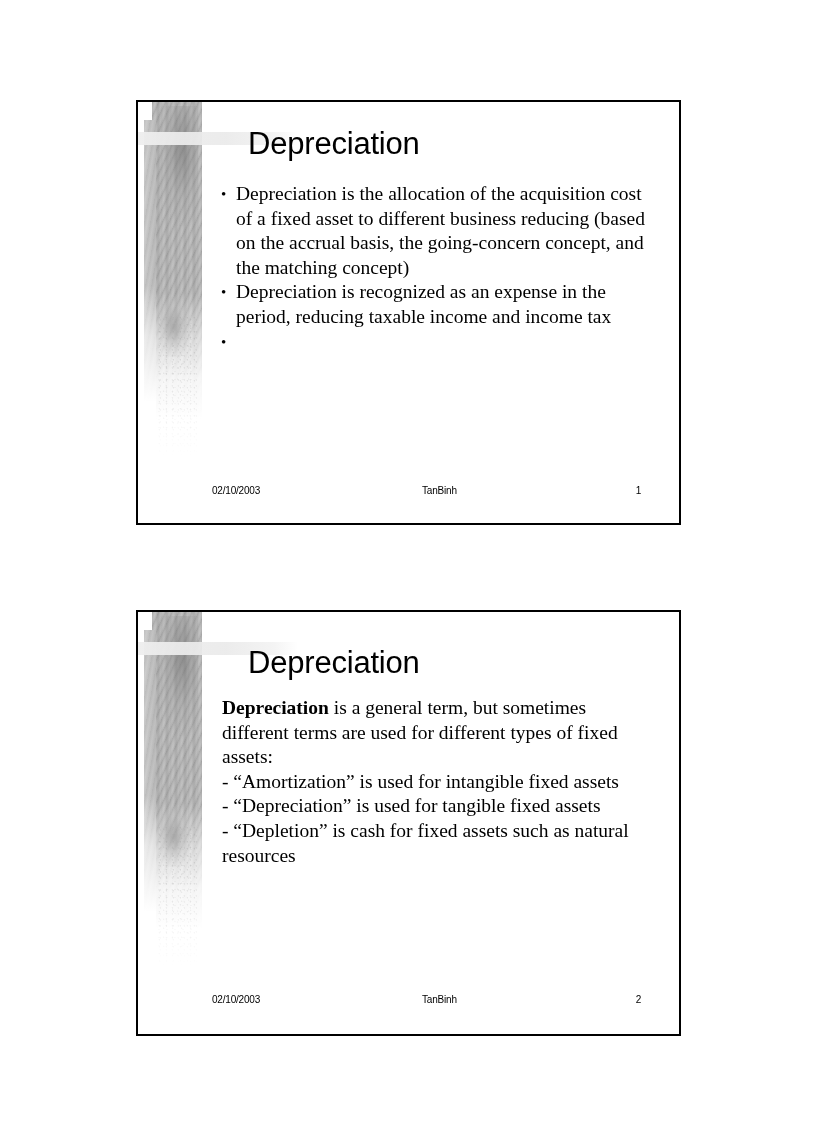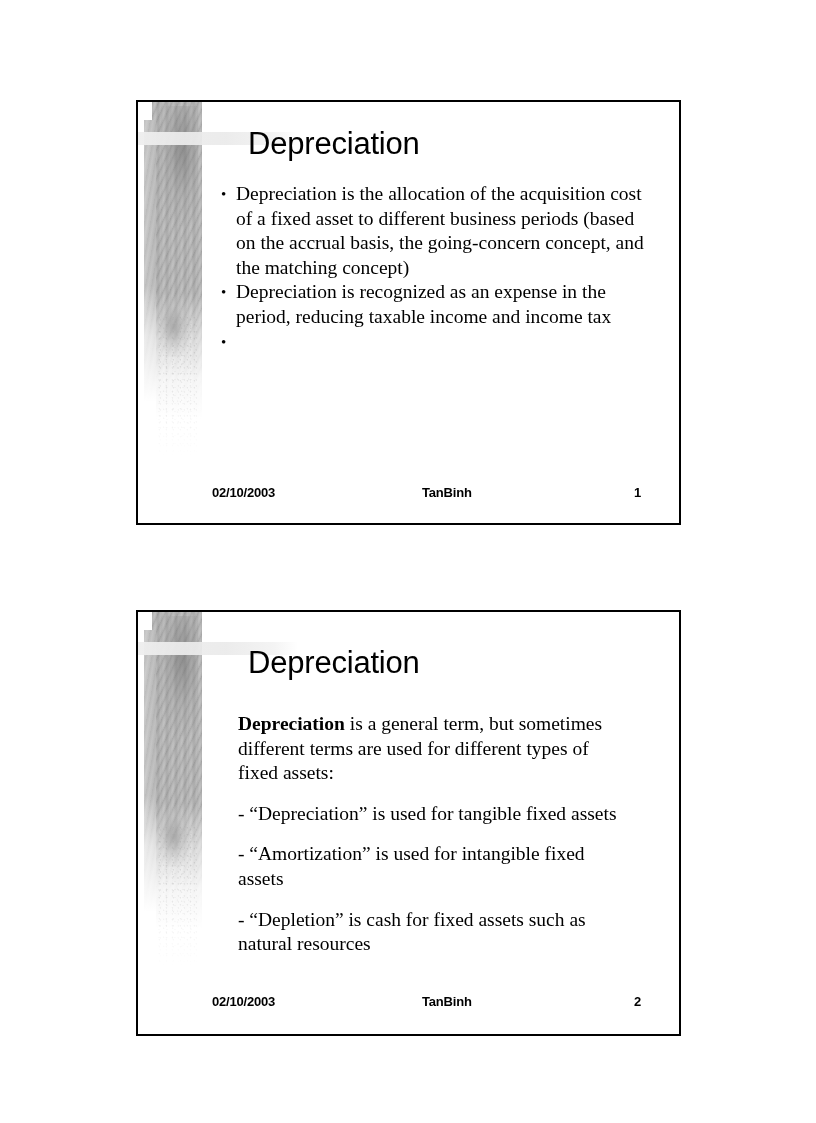--- a/index.html
+++ b/index.html
@@ -177,32 +177,32 @@
     margin: 0 0 0 0;
   }
   .bullet-item + .bullet-item { margin-top: 0px; }
   .bullet-dot {
     position: absolute;
     left: 1px;
     top: 1px;
     font-size: 15px;
     line-height: 22px;
   }
-  .plain-line { margin: 16px; }
+  .plain-line { margin: 0; }
   .lead-bold { font-weight: bold; }
 
   
   .slide-footer {
     position: absolute;
     left: 0;
     width: 100%;
     height: 14px;
     font-family: "Liberation Sans", "DejaVu Sans", sans-serif;
-    font-weight: bold;
-    font-size: 13px;
+    font-weight: normal;
+    font-size: 10px;
     color: #000000;
   }
   #slide-1 .slide-footer { bottom: 24px; }
   #slide-2 .slide-footer { bottom: 26px; }
   .footer-date  { position: absolute; left: 74px; letter-spacing: -0.2px; }
   .footer-name  { position: absolute; left: 284px; letter-spacing: -0.2px; }
   .footer-pageno{ position: absolute; right: 38px; letter-spacing: -0.2px; }
 </style>
 </head>
 <body>
@@ -220,21 +220,21 @@
     </div>
     <div class="deco-hband"></div>
 
     <div class="slide-inner">
       <h1 class="slide-title">Depreciation</h1>
 
       <div class="body-block">
 
         <div class="bullet-item">
           <span class="bullet-dot">•</span>
-          <span>Depreciation is the allocation of the acquisition cost of a fixed asset to different business periods (based on the accrual basis, the going-concern concept, and the matching concept)</span>
+          <span>Depreciation is the allocation of the acquisition cost of a fixed asset to different business reducing (based on the accrual basis, the going-concern concept, and the matching concept)</span>
         </div>
 
         <div class="bullet-item">
           <span class="bullet-dot">•</span>
           <span>Depreciation is recognized as an expense in the period, reducing taxable income and income tax</span>
         </div>
 
         <div class="bullet-item">
           <span class="bullet-dot">•</span>
         </div>
@@ -260,23 +260,23 @@
     </div>
     <div class="deco-hband"></div>
 
     <div class="slide-inner">
       <h1 class="slide-title">Depreciation</h1>
 
       <div class="body-block">
 
         <p class="plain-line"><span class="lead-bold">Depreciation</span><span> is a general term, but sometimes different terms are used for different types of fixed assets:</span></p>
 
+        <p class="plain-line">- “Amortization” is used for intangible fixed assets</p>
+
         <p class="plain-line">- “Depreciation” is used for tangible fixed assets</p>
-
-        <p class="plain-line">- “Amortization” is used for intangible fixed assets</p>
 
         <p class="plain-line">- “Depletion” is cash for fixed assets such as natural resources</p>
 
       </div>
 
       <div class="slide-footer">
         <span class="footer-date">02/10/2003</span>
         <span class="footer-name">TanBinh</span>
         <span class="footer-pageno">2</span>
       </div>

